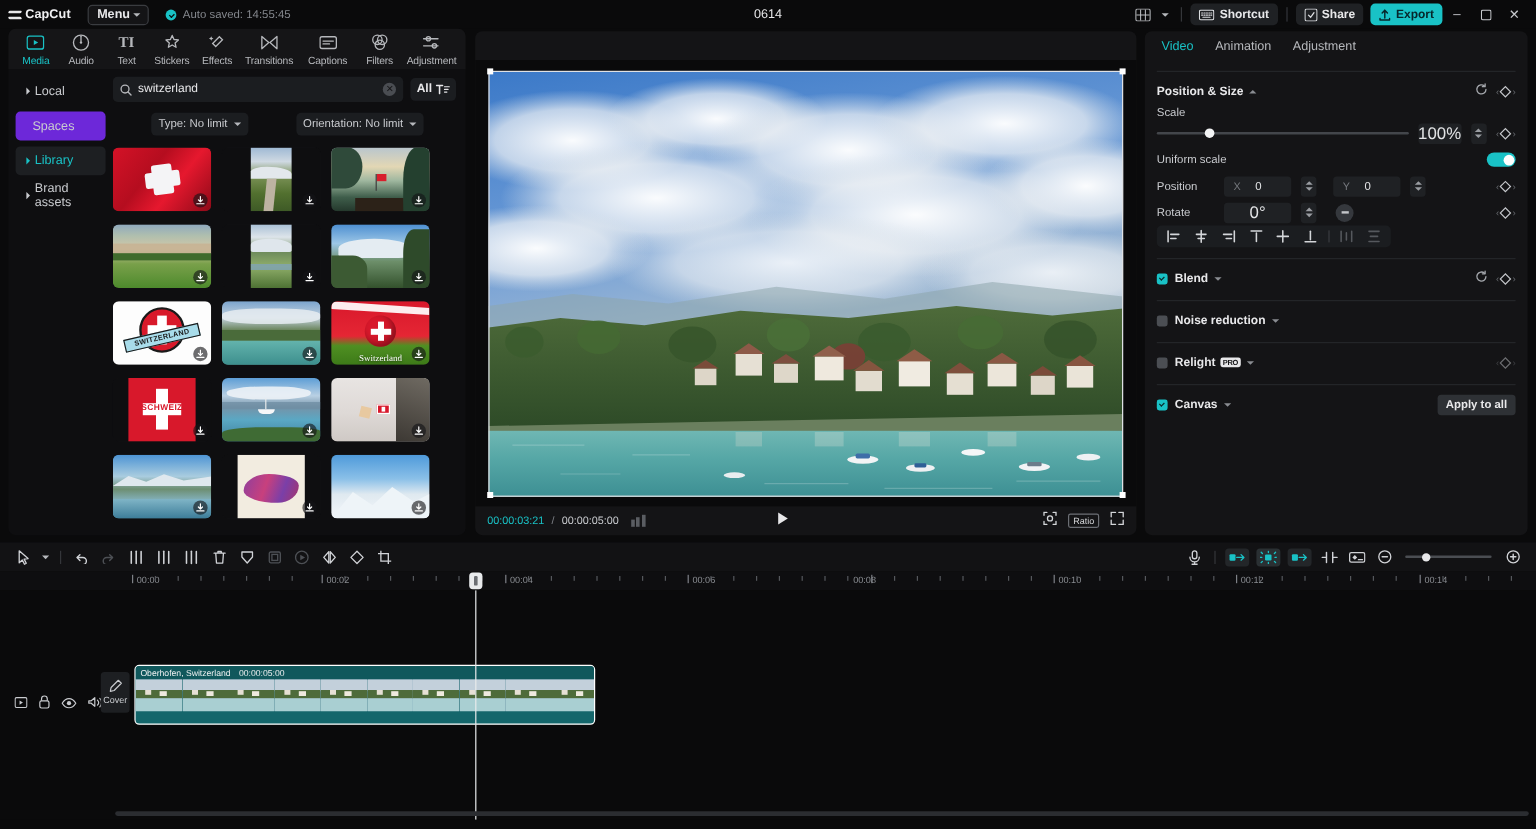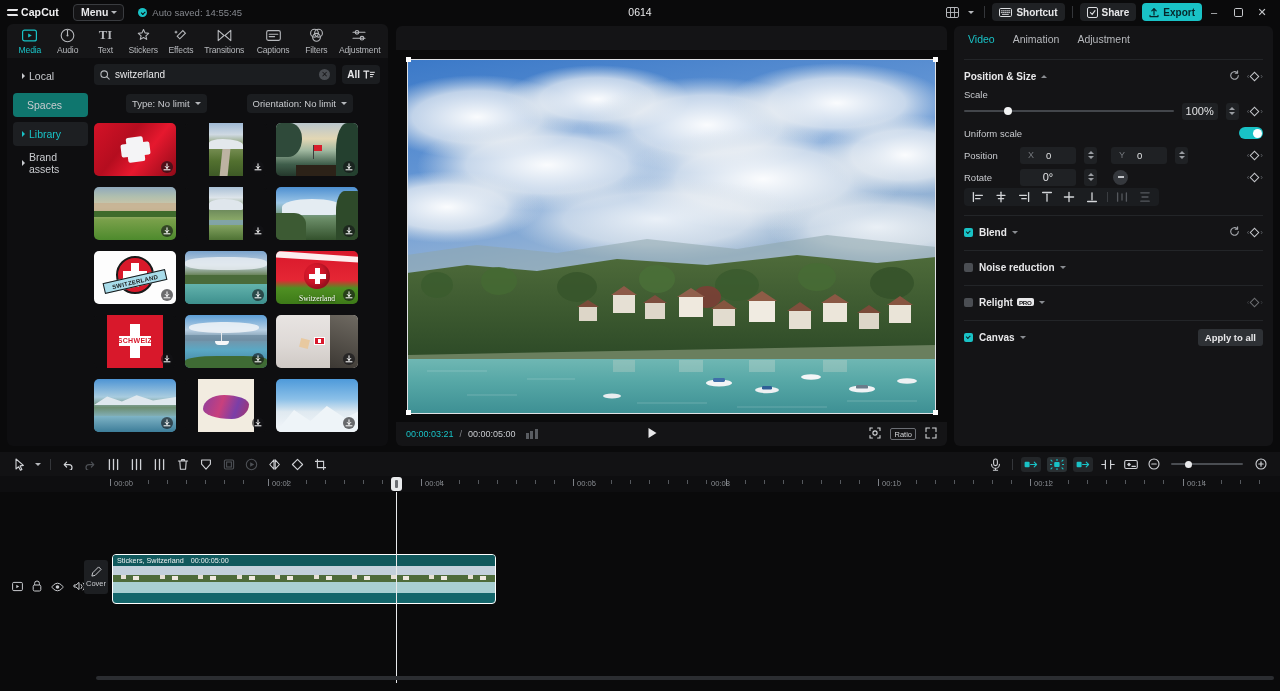--- a/index.html
+++ b/index.html
@@ -76,21 +76,21 @@
   .leftpanel {
     position: absolute; top: 58px; left: 7px; width: 381px; height: 388px;
     background: #0e0e10; border-radius: 0 0 6px 6px; display: flex; overflow: hidden;
   }
   .navcol { width: 87px; padding: 6px 6px 0 6px; flex: 0 0 auto; }
   .navitem {
     height: 24px; border-radius: 4px; display: flex; align-items: center;
     padding-left: 9px; font-size: 10.5px; color: #c9cbcf; margin-bottom: 5px; gap: 4px;
   }
   .navitem.sel { background: #1d1f22; color: #19c2c6; }
-  .navitem.plain { background: #0f766e; color: #c9cbcf; padding-left: 14px; }
+  .navitem.plain { background: #6d28d9; color: #c9cbcf; padding-left: 14px; }
   .caret-r { width: 0; height: 0; border-top: 3px solid transparent; border-bottom: 3px solid transparent; border-left: 3.5px solid currentColor; flex: 0 0 auto; }
 
   .contentcol { flex: 1; padding: 6px 8px 0 0; overflow: hidden; }
   .searchrow { display: flex; align-items: center; gap: 6px; }
   .searchbox {
     flex: 1; height: 21px; background: #1b1d20; border-radius: 4px;
     display: flex; align-items: center; padding: 0 6px; gap: 5px;
   }
   .searchbox input {
     flex: 1; background: transparent; border: 0; outline: 0;
@@ -175,21 +175,21 @@
   .kf { display: flex; align-items: center; gap: 2px; color: #888b90; }
   .diamond { width: 7px; height: 7px; border: 1.2px solid #c4c6ca; transform: rotate(45deg); }
   .arrowL, .arrowR { font-size: 8px; color: #62656a; }
   .lbl-s { font-size: 9.5px; color: #c9cbcf; }
   .rowline { display: flex; align-items: center; height: 22px; gap: 8px; }
   .slider { position: relative; height: 14px; display: flex; align-items: center; }
   .strack { height: 2px; background: #43464b; border-radius: 1px; width: 100%; }
   .sknob { position: absolute; width: 8px; height: 8px; border-radius: 50%; background: #f2f3f4; }
   .numfield {
     height: 17px; background: #1f2124; border-radius: 3px; display: flex;
-    align-items: center; justify-content: center; font-size: 11px; color: #e2e3e5;
+    align-items: center; justify-content: center; font-size: 14px; color: #e2e3e5;
   }
   .stepper { display: flex; flex-direction: column; align-items: center; justify-content: center; width: 13px; height: 17px; background: #1f2124; border-radius: 3px; gap: 2px; }
   .stepper i { display:block; width: 0; height: 0; border-left: 3px solid transparent; border-right: 3px solid transparent; }
   .stepper i.up { border-bottom: 3.5px solid #9a9da2; }
   .stepper i.dn { border-top: 3.5px solid #9a9da2; }
   .toggle { width: 24px; height: 12px; border-radius: 6px; background: #19c2c6; position: relative; }
   .toggle:after { content:""; position:absolute; right: 1.5px; top: 1.5px; width: 9px; height: 9px; border-radius: 50%; background:#fff; }
   .xyfield { height: 17px; background: #1f2124; border-radius: 3px; display: flex; align-items: center; padding: 0 8px; gap: 12px; }
   .xyfield .ax { font-size: 9px; color: #75787d; }
   .xyfield .vl { font-size: 9.5px; color: #e2e3e5; }
@@ -1192,21 +1192,21 @@
 
     <div class="coverbtn">
       <svg width="11" height="11" viewBox="0 0 11 11">
           <path d="M7.6 0.9l2.5 2.5-6 6-3.2.7.7-3.2z" fill="none" stroke="#c9cbcf" stroke-width="1" stroke-linejoin="round"></path>
         </svg>
       <span class="cl">Cover</span>
     </div>
 
     <div class="clip">
       <div class="cliphdr">
-        <span class="nm">Stickers, Switzerland</span>
+        <span class="nm">Oberhofen, Switzerland</span>
         <span class="du">00:00:05:00</span>
       </div>
       <div class="filmstrip">
         <span class="frame"><svg width="39" height="27" viewBox="0 0 39 27">
               <rect width="39" height="27" fill="#9fb4c6"></rect>
               <rect y="0" width="39" height="10" fill="#c3d0db"></rect>
               <rect y="9" width="39" height="7" fill="#4e6b3a"></rect>
               <rect y="16" width="39" height="11" fill="#a9cfd2"></rect>
               <rect x="8" y="9" width="5" height="4" fill="#e6e0d4"></rect>
               <rect x="20" y="10" width="6" height="4" fill="#efe9de"></rect>

